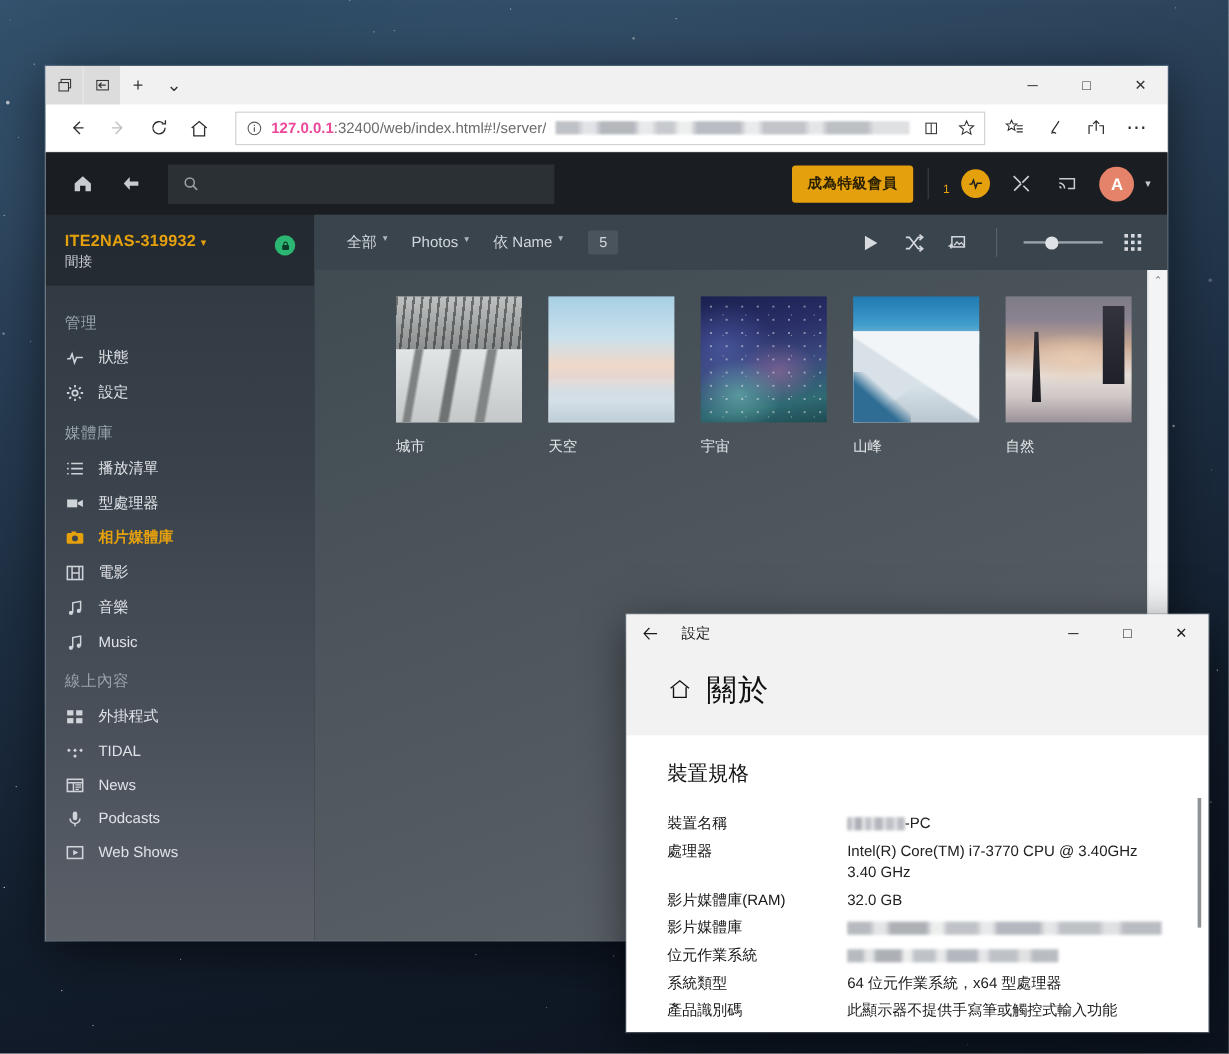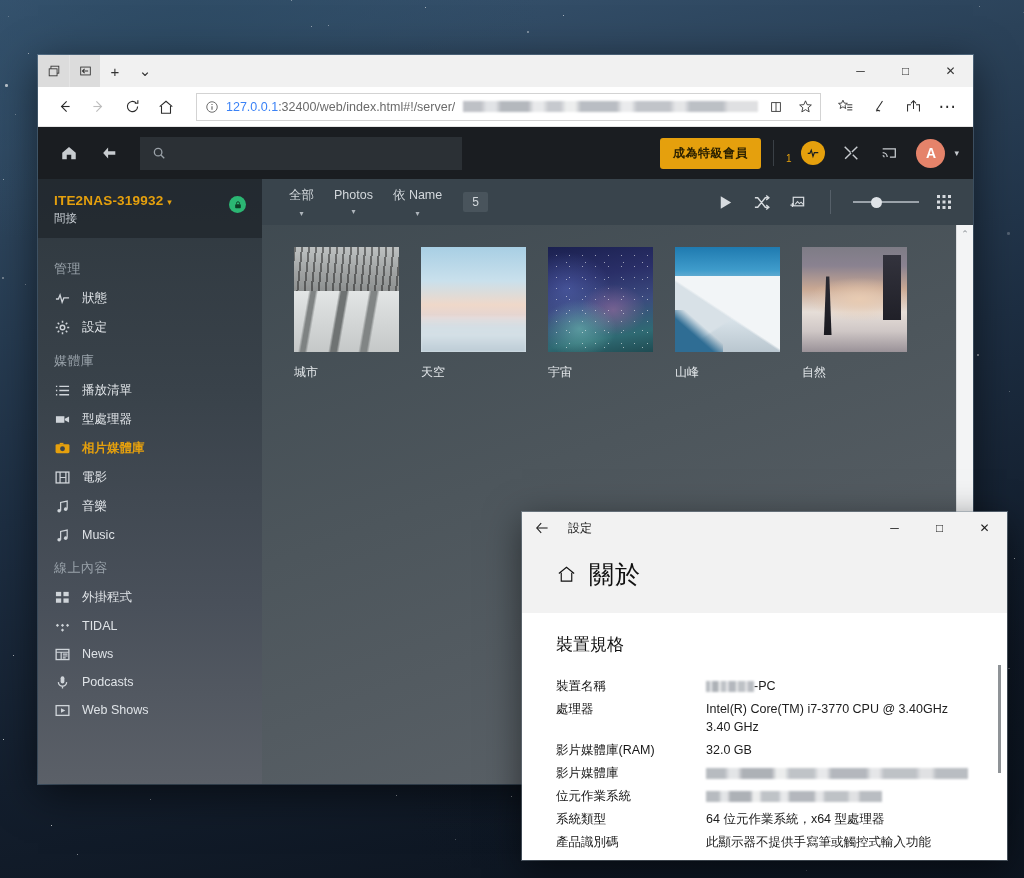--- a/index.html
+++ b/index.html
@@ -61,21 +61,21 @@
     color: #2b2b2b;
   }
   .navbtn.dim { color: #bdbdbd; }
   .omnibox {
     flex: 1; height: 28px; margin: 0 6px 0 12px; background: #fff;
     border: 1px solid #d3d3d3; display: flex; align-items: center;
     padding: 0 4px 0 8px; gap: 7px;
   }
   .omnibox .info { color: #5a5a5a; display: flex; align-items: center; }
   .urltext { font-size: 12.5px; color: #6b6b6b; white-space: nowrap; overflow: hidden; flex: 0 0 auto; }
-  .urltext b { color: #3b82f6; font-weight: 400; }
+  .urltext b { color: #ec4899; font-weight: 700; }
   .urlblur {
     flex: 1; height: 11px; margin-left: 1px; min-width: 10px;
     background:
       linear-gradient(90deg, #b9bcc2 0 6%, #dfe1e4 8% 11%, #aeb2b8 13% 22%, #e7e8ea 24% 27%,
       #c2c5ca 29% 33%, #eceded 35% 38%, #b4b8be 40% 52%, #e9eaec 54% 57%, #bcbfc5 59% 70%,
       #e3e4e6 72% 75%, #b7bbc1 77% 88%, #dddee0 90% 100%);
     filter: blur(1.1px); opacity: .92;
   }
   .omnibox .oicon { width: 22px; display: flex; align-items: center; justify-content: center; color: #333; }
   .toolicon {
@@ -163,39 +163,39 @@
 
   
   .content { flex: 1; display: flex; flex-direction: column; min-width: 0; position: relative;
              background: linear-gradient(160deg, #3e4950 0%, #4d565c 45%, #5e646a 100%); }
   .ctoolbar {
     height: 46px; flex: 0 0 46px; display: flex; align-items: center;
     padding: 0 18px; gap: 2px; background: #39444c;
   }
   .cfilter {
     color: #d3d8dc; font-size: 12.5px; padding: 5px 9px; display: flex;
-    align-items: center; gap: 5px; flex-direction: column;
+    gap: 5px;
   }
   .cfilter .cc { font-size: 8px; color: #aeb5bb; }
   .countbox {
     background: #49545c; color: #d3d8dc; font-size: 12px; padding: 3px 9px;
     margin-left: 10px; border-radius: 2px;
   }
   .ctools { margin-left: auto; display: flex; align-items: center; gap: 14px; }
   .ctool { color: #d7dbdf; display: flex; align-items: center; justify-content: center; width: 22px; }
   .tsep { width: 1px; height: 24px; background: #566069; margin: 0 8px; }
   .zoomslider { width: 66px; height: 14px; display: flex; align-items: center; position: relative; }
   .zoomtrack { height: 2px; background: #9ba3aa; width: 100%; }
   .zoomknob {
     position: absolute; left: 18px; width: 11px; height: 11px; border-radius: 50%;
     background: #dfe3e7;
   }
 
   .grid-area { flex: 1; padding: 22px 0 0 32px; overflow: hidden; position: relative; }
-  .photo-grid { display: flex; gap: 22px; }
+  .photo-grid { display: flex; gap: 22px; margin-left: 36px; }
   .photo-card { width: 105px; }
   .thumb { width: 105px; height: 105px; background-size: cover; position: relative; overflow: hidden; }
   .pcaption { color: #e3e7ea; font-size: 12px; margin-top: 12px; }
 
   
   .art-city {
     background:
       linear-gradient(180deg, #9fa3a3 0%, #8a8e8e 26%, #bfc3c3 44%, #d9dcdc 100%);
     position: relative;
   }

